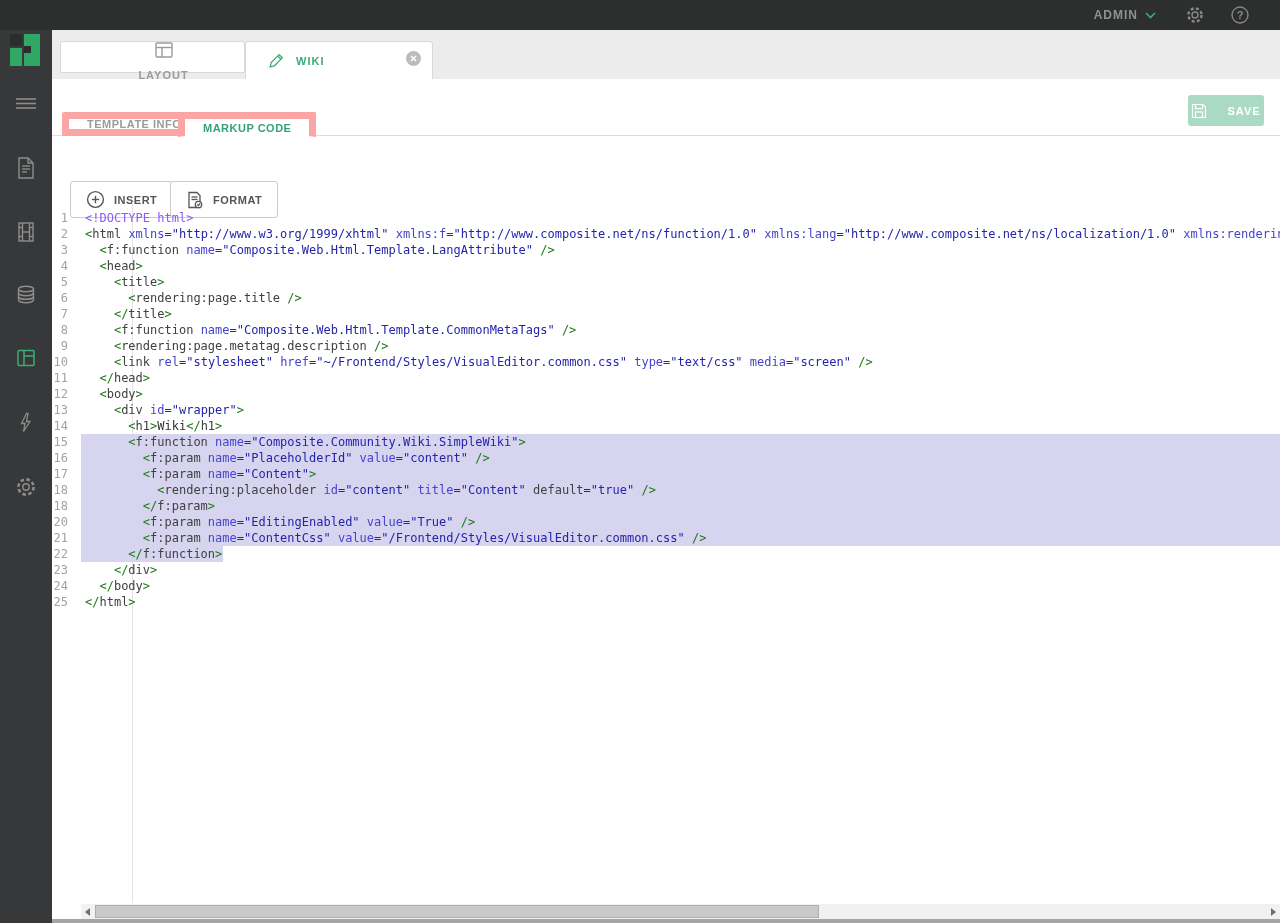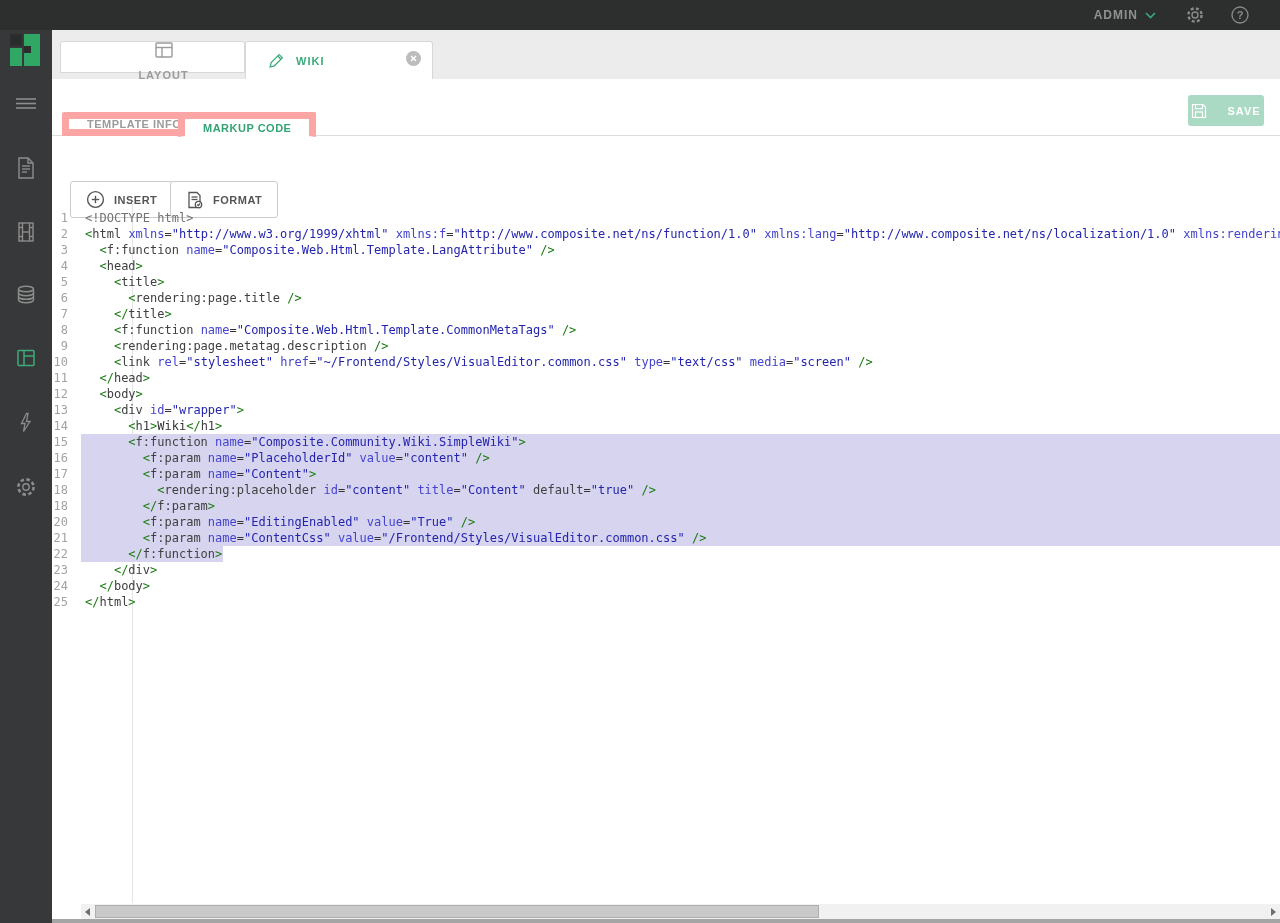--- a/index.html
+++ b/index.html
@@ -57,21 +57,21 @@
 
   
   .gutter-divider { position:absolute; left:132px; top:202px; width:1px; height:701px; background:#e4e4e4; z-index:1; }
   .code-lines { position:absolute; left:52px; top:210px; width:1228px; z-index:2; cursor:text; }
   .cm-row { display:flex; height:16px; font-family:"DejaVu Sans Mono","Liberation Mono",monospace; font-size:12px; line-height:16px; }
   .ln { flex:none; width:28px; text-align:right; padding-right:12px; color:#a3a3a3; }
   .code { flex:1; margin-left:1px; padding-left:4px; white-space:pre; overflow:hidden; position:relative; color:#333; }
   .sel-full .code { background:#d7d4f0; }
   .selband { position:absolute; left:0; top:0; bottom:0; background:#d7d4f0; }
   .toks { position:relative; }
-  .tk-m { color:#737373; }
+  .tk-m { color:#8b5cf6; }
   .tk-t { color:#404040; }
   .tk-b { color:#1b7a12; }
   .tk-a { color:#4444cf; }
   .tk-s { color:#2424ad; }
   .tk-o { color:#333; }
   .tk-x { color:#333; }
 
   
   .hscroll { position:absolute; left:81px; top:904px; width:1199px; height:15px; background:#f1f1f1; z-index:5; }
   .sb-btn { position:absolute; top:0; width:13px; height:15px; display:flex; align-items:center; justify-content:center; cursor:pointer; }

